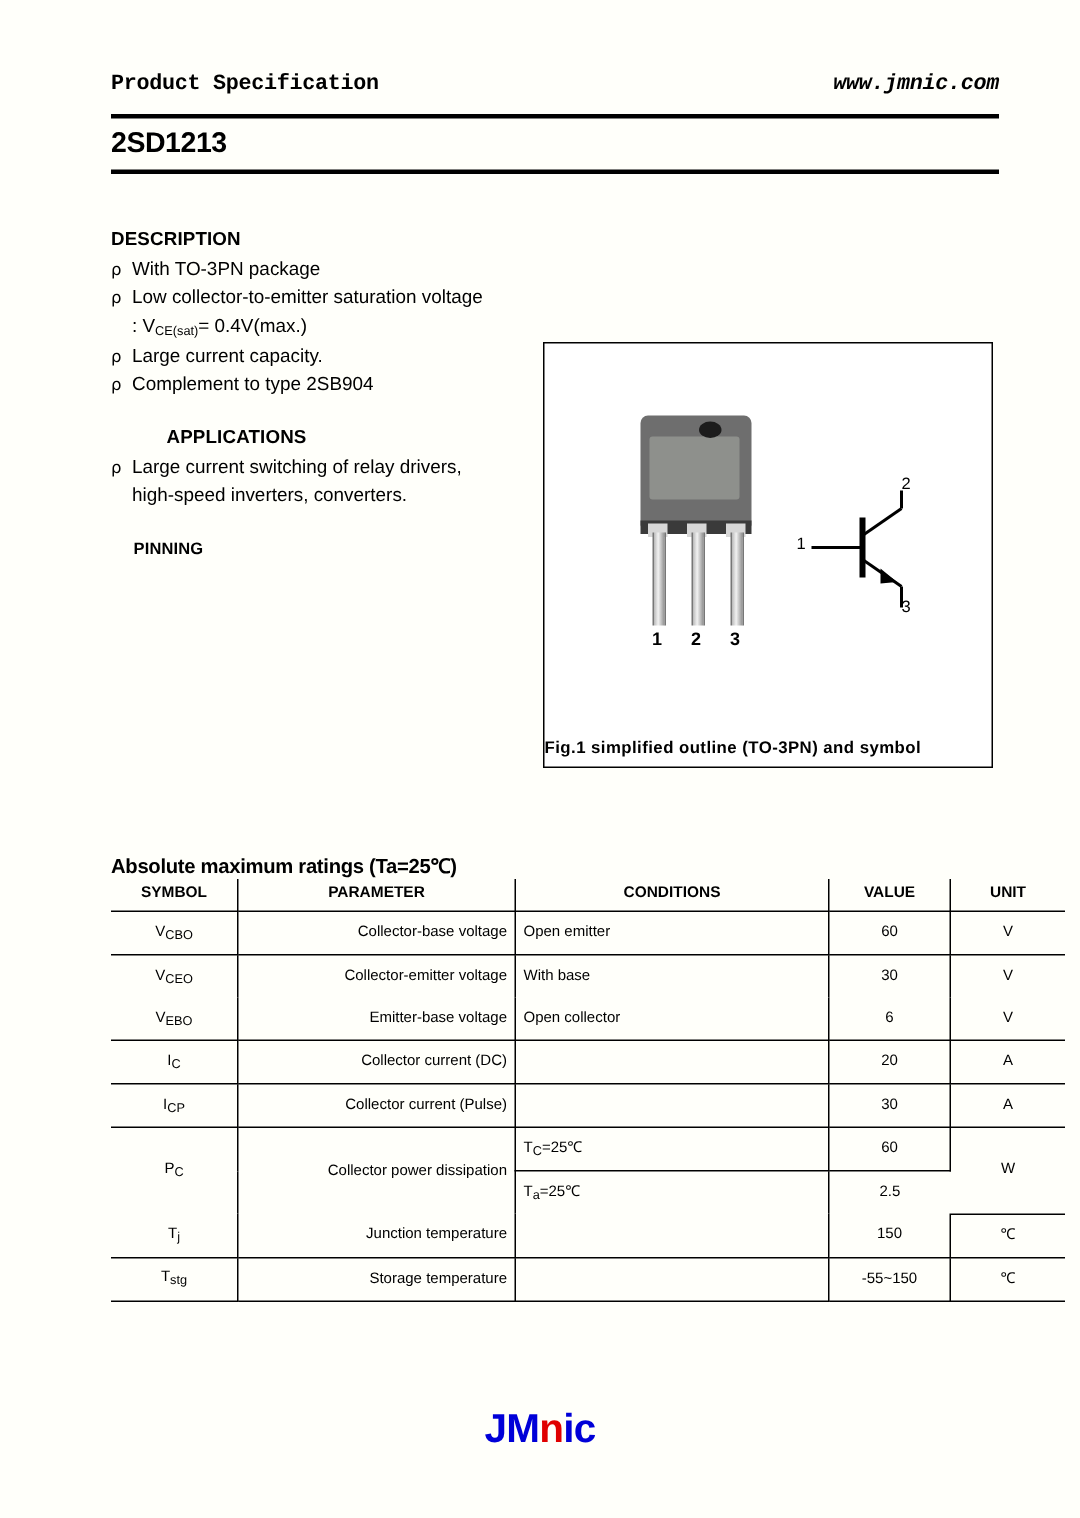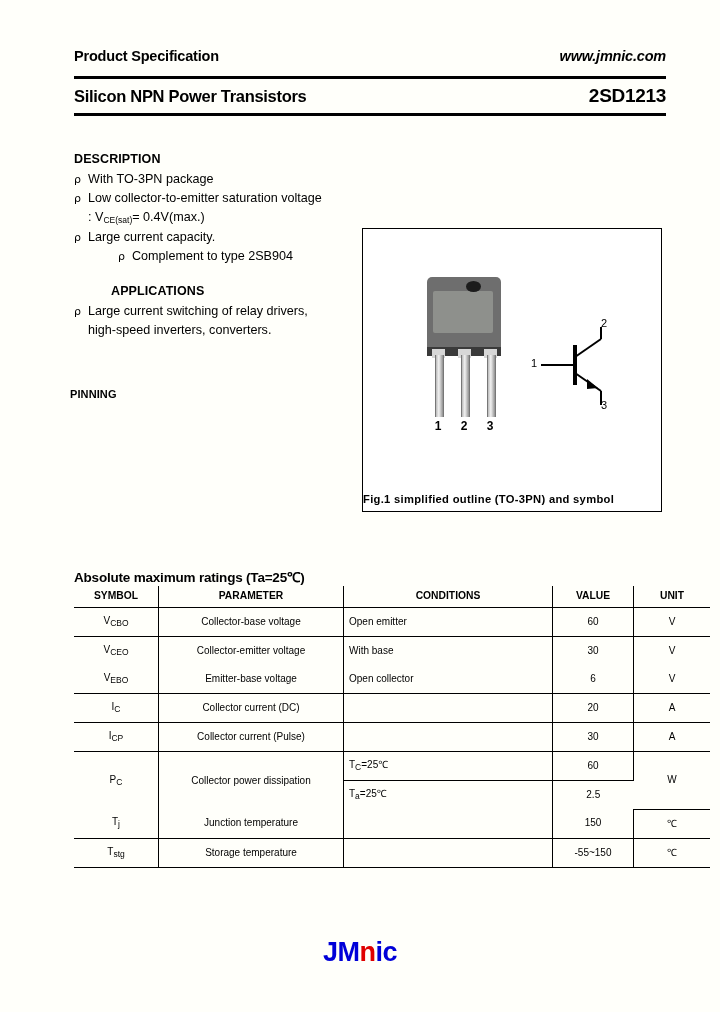--- a/index.html
+++ b/index.html
@@ -24,21 +24,21 @@
 
   
   .hdr-row {
     position: absolute;
     left: 74px;
     width: 592px;
     display: flex;
     justify-content: space-between;
     align-items: baseline;
   }
-  #hdr-top { top: 48px; }
+  #hdr-top { top: 48px; font-family: Liberation Mono, monospace; }
   #hdr-title-row { top: 85px; }
   .hdr-left-small {
     font-size: 14.5px;
     font-weight: bold;
     letter-spacing: -0.2px;
   }
   .hdr-right-small {
     font-size: 14.5px;
     font-weight: bold;
     font-style: italic;
@@ -65,21 +65,21 @@
 
   
   .sec-head {
     position: absolute;
     font-size: 12.5px;
     font-weight: bold;
     letter-spacing: 0.1px;
   }
   #desc-head { left: 74px; top: 152px; }
   #app-head  { left: 74px; top: 284px; margin-left: 37px; }
-  #pin-head  { left: 70px; top: 360px; font-size: 11px; margin-top: 28px; }
+  #pin-head  { left: 89px; top: 360px; font-size: 11px; }
 
   .bullet-line {
     position: absolute;
     left: 74px;
     width: 300px;
     font-size: 12.6px;
     line-height: 14px;
     white-space: nowrap;
   }
   .bullet-mark {
@@ -89,21 +89,21 @@
     font-size: 11px;
   }
   .indent {
     display: inline-block;
     width: 14px;
   }
   .b1 { top: 172px; }
   .b2 { top: 191px; }
   .b2b { top: 210px; }
   .b3 { top: 230px; }
-  .b4 { top: 249px; margin-left: 44px; }
+  .b4 { top: 249px; }
   .a1 { top: 304px; }
   .a1b { top: 323px; }
   sub {
     font-size: 8.5px;
     vertical-align: -2px;
   }
 
   
   #pinning-table {
     position: absolute;
@@ -285,40 +285,39 @@
     text-align: center;
     border-top: none;
     border-left: none;
     border-right: 1.1px solid #000;
     padding: 4px 4px 5px;
   }
   #ratings-table thead th:last-child { border-right: none; }
   #ratings-table tbody td { border-left: none; border-right: 1.1px solid #000; }
   #ratings-table tbody td:last-child { border-right: none; }
   .c-symbol   { width: 76px;  text-align: center; }
-  .c-param    { width: 176px; text-align: center; padding-left: 7px; }
+  .c-param    { width: 176px; text-align: right; padding-left: 7px; }
   .c-cond     { width: 200px; text-align: left; padding-left: 7px; }
   .c-value    { width: 72px;  text-align: center; }
   .c-unit     { width: 68px;  text-align: center; }
   .no-top    { border-top: none !important; }
   .no-bottom { border-bottom: none !important; }
   .row-tall td { height: 22px; }
 </style>
 </head>
 <body>
 
 <div class="page">
 
   <div class="hdr-row" id="hdr-top">
     <span class="hdr-left-small">Product Specification</span>
     <span class="hdr-right-small">www.jmnic.com</span>
   </div>
   <div class="rule" id="rule-1"></div>
   <div class="hdr-row" id="hdr-title-row">
-    <span class="hdr-title">Silicon NPN Power Transistors</span>
     <span class="hdr-partno">2SD1213</span>
   </div>
   <div class="rule" id="rule-2"></div>
 
   <div class="sec-head" id="desc-head">DESCRIPTION</div>
 
   <div class="bullet-line b1">
     <span class="bullet-mark">ρ</span><span>With TO-3PN package</span>
   </div>
   <div class="bullet-line b2">

